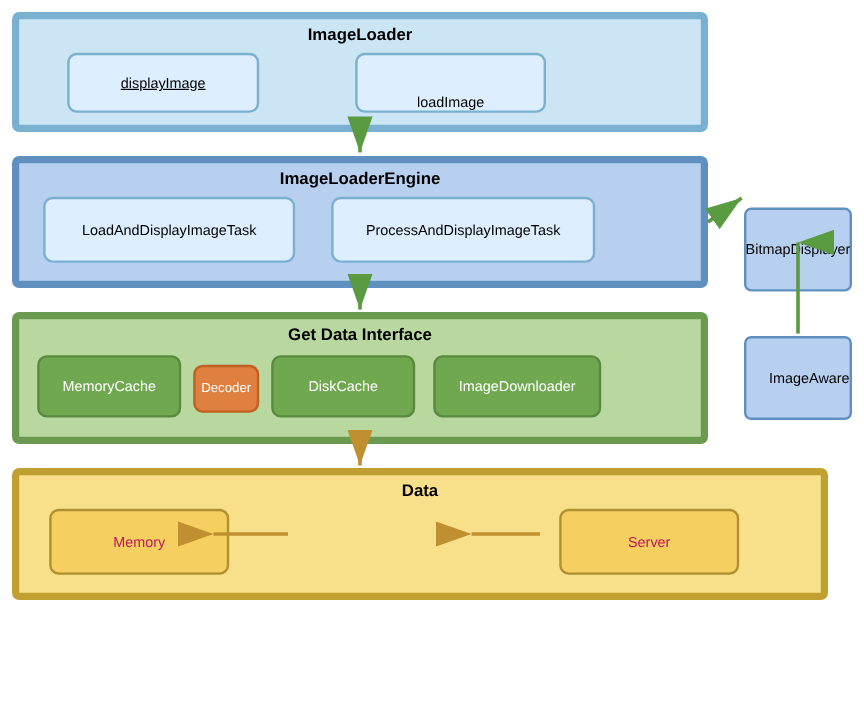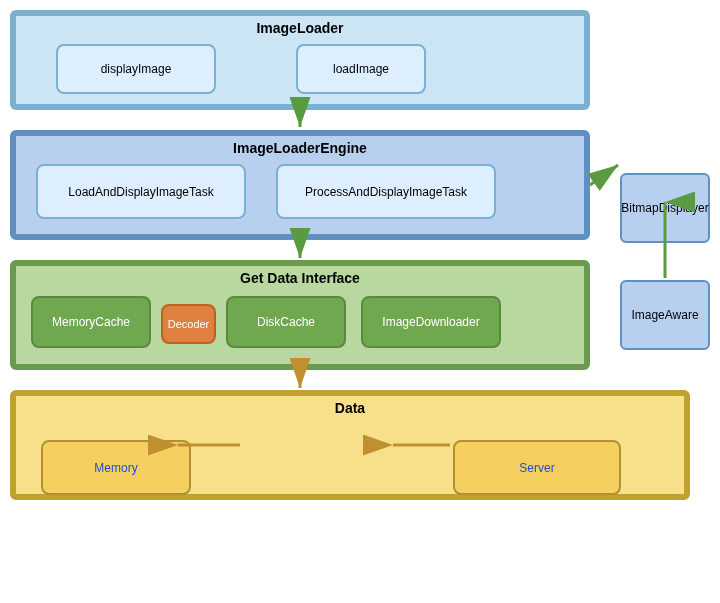--- a/index.html
+++ b/index.html
@@ -96,21 +96,21 @@
       background: #b8d0f0;
       border: 2px solid #6090c0;
       border-radius: 6px;
       position: absolute;
       top: 280px;
       left: 620px;
       width: 90px;
       height: 70px;
       display: flex;
       align-items: center;
-      justify-content: center;
+      justify-content: flex-end;
       text-align: center;
       font-size: 12px;
     }
 
     
     .inner-box {
       border: 2px solid #7ab0d0;
       border-radius: 8px;
       background: #ddeeff;
       display: flex;
@@ -130,47 +130,46 @@
     .inner-box-orange {
       border-color: #c06020;
       background: #e08040;
       color: #fff;
       font-size: 11px;
     }
 
     .inner-box-yellow {
       border-color: #b09030;
       background: #f5d060;
-      color: #1d4ed8;
-      margin-top: 16px;
+      color: #be185d;
     }
 
     
     .arrows-svg {
       position: absolute;
       top: 0;
       left: 0;
       width: 720px;
       height: 603px;
       pointer-events: none;
     }
   </style>
 </head>
 <body>
 
 <div class="diagram">
 
   <div class="section section-imageloader">
     <div class="section-title">ImageLoader</div>
 
-    <div class="inner-box" style="left:40px;top:28px;width:160px;height:50px;">
+    <div class="inner-box" style="left:40px;top:28px;width:160px;height:50px;text-decoration:underline;">
       <span>displayImage</span>
     </div>
 
-    <div class="inner-box" style="left:280px;top:28px;width:130px;height:50px;">
+    <div class="inner-box" style="left:280px;top:28px;width:159px;height:50px;align-items:flex-end;">
       <span>loadImage</span>
     </div>
   </div>
 
   <div class="section section-getdata">
     <div class="section-title">Get Data Interface</div>
 
     <div class="inner-box inner-box-green" style="left:15px;top:30px;width:120px;height:52px;">
       <span>MemoryCache</span>
     </div>
@@ -201,21 +200,21 @@
   </div>
 
   <div class="section section-data">
     <div class="section-title">Data</div>
 
     <div class="inner-box inner-box-yellow" style="left:25px;top:28px;width:150px;height:55px;">
       <span>Memory</span>
     </div>
 
 
-    <div class="inner-box inner-box-yellow" style="left:437px;top:28px;width:168px;height:55px;align-items:center;">
+    <div class="inner-box inner-box-yellow" style="left:450px;top:28px;width:150px;height:55px;align-items:center;">
       <span>Server</span>
     </div>
   </div>
 
   <div class="box-right-bitmap">
     <span>BitmapDisplayer</span>
   </div>
 
   <div class="box-right-imageaware">
     <span>ImageAware</span>

